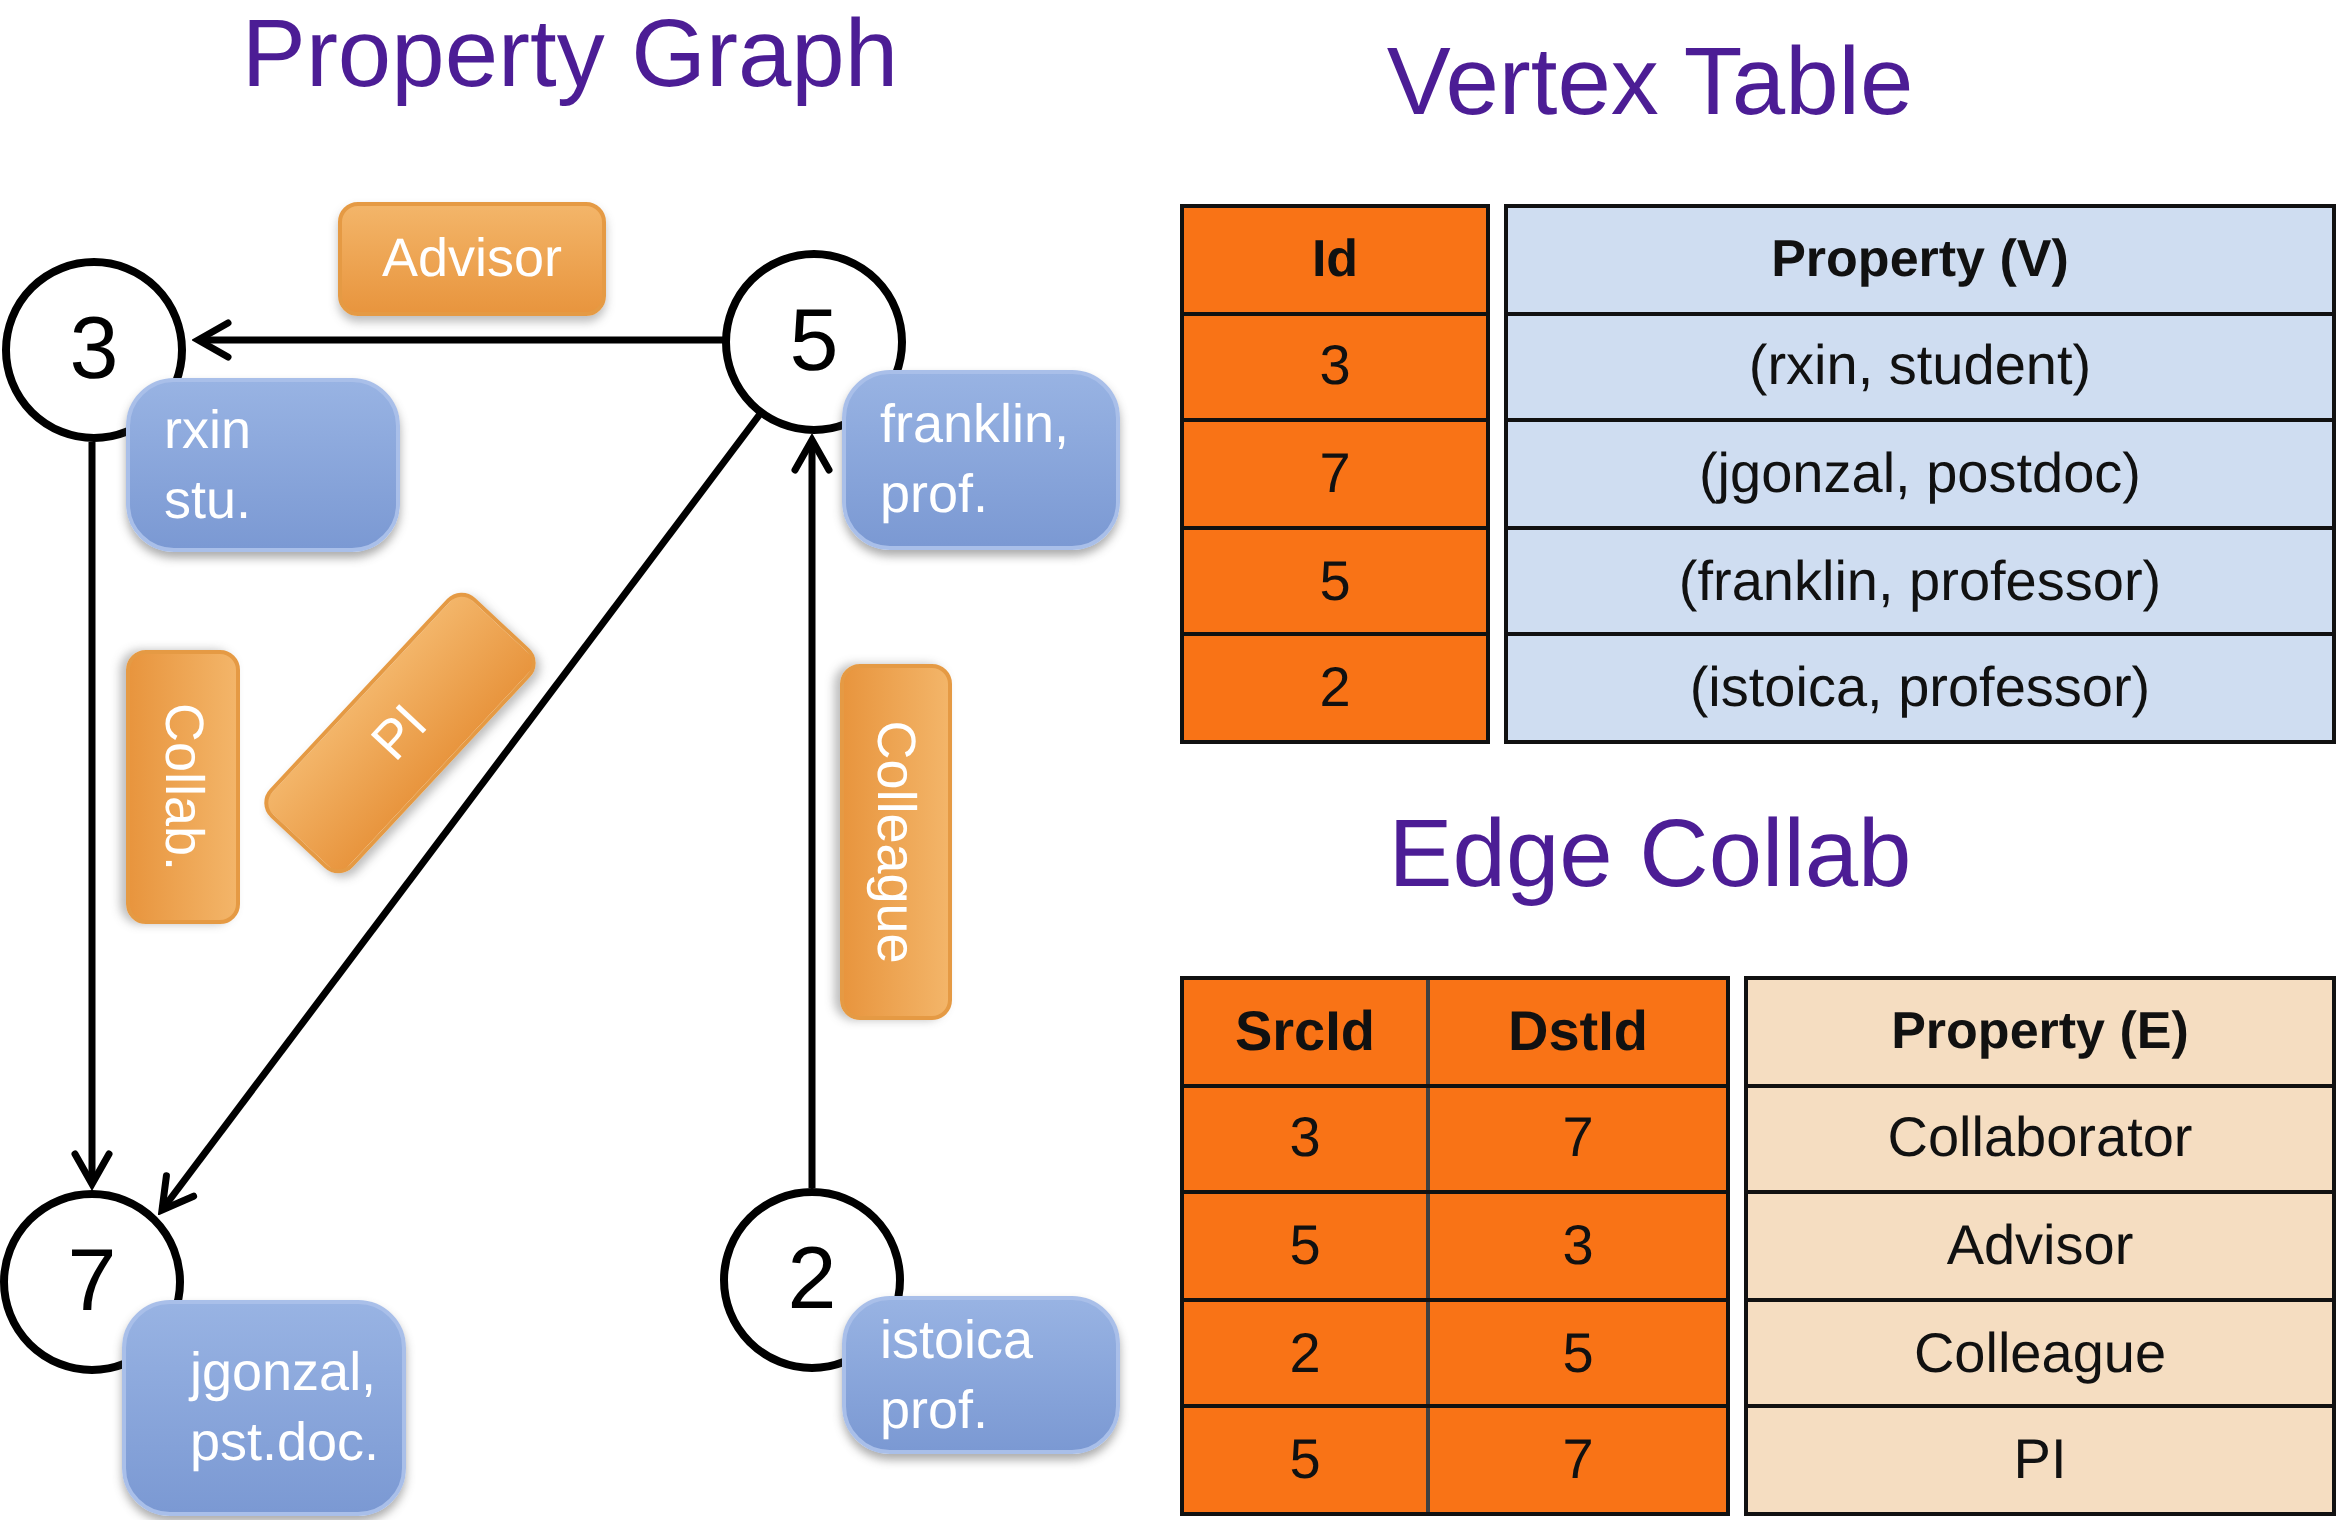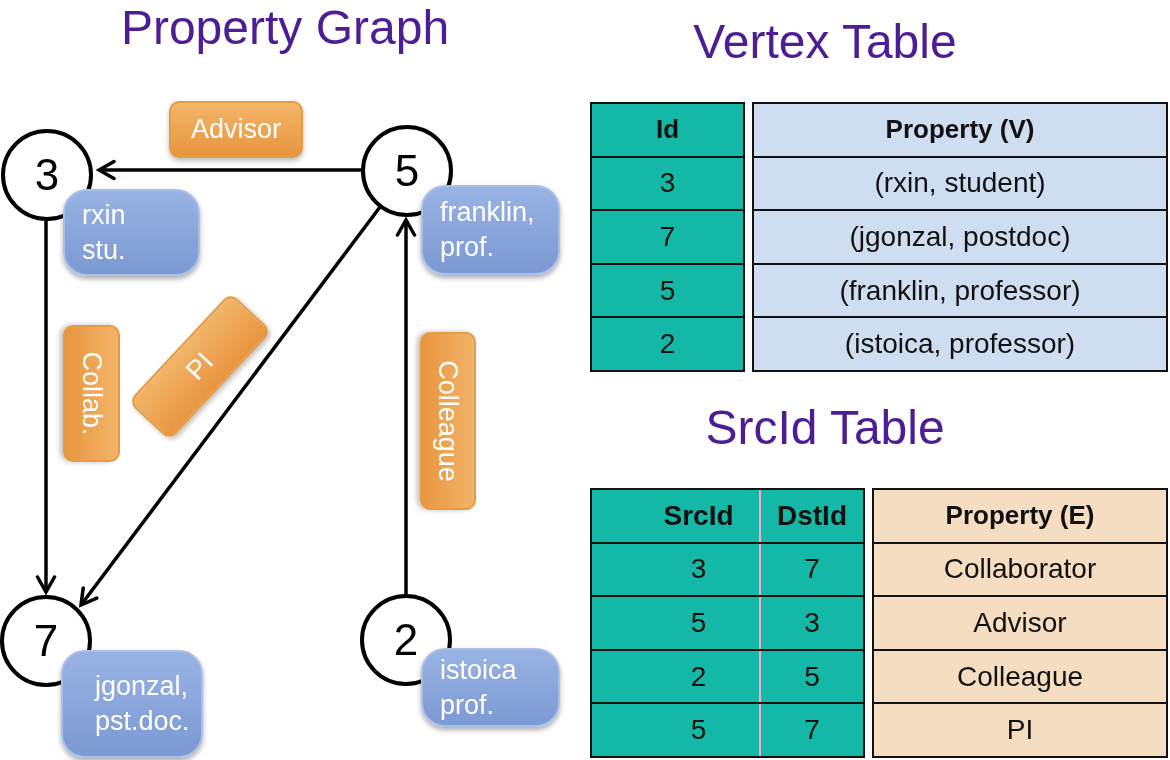--- a/index.html
+++ b/index.html
@@ -43,43 +43,43 @@
   #ebox-advisor{left:169px;top:101px;width:134px;height:57px;}
   #ebox-collab{left:23px;top:365px;width:137px;height:57px;transform:rotate(90deg);}
   #ebox-colleague{left:359px;top:393px;width:178px;height:56px;transform:rotate(90deg);}
   #ebox-pi{left:125px;top:338px;width:150px;height:57px;transform:rotate(-47deg);}
 
   
   .dtable{position:absolute;display:flex;gap:7px;z-index:2;}
   #vertex-table{left:590px;top:102px;}
   #edge-table{left:590px;top:488px;}
   .sub{box-sizing:border-box;border:2px solid #111;height:270px;
-       display:flex;flex-direction:column;background:#14b8a6;}
+       display:flex;flex-direction:column;background:#f97316;}
   .idcol{width:155px;}
   .srcdst{width:275px;}
   .prop-v{width:416px;background:#cfddf1;}
   .prop-e{width:296px;background:#f5ddc1;}
   .row{flex:1;border-top:2px solid #111;display:flex;align-items:center;
        justify-content:center;font-size:28px;}
   .row:first-child{border-top:none;}
   .row2{flex:1;border-top:2px solid #111;display:flex;align-items:stretch;}
   .row2:first-child{border-top:none;}
   .row2 .c{display:flex;align-items:center;justify-content:center;font-size:28px;}
-  .row2 .c1{width:123px;border-right:2px solid #f9a8d4;box-sizing:border-box;margin-left:46px;}
+  .row2 .c1{width:123px;border-right:2px solid #404040;box-sizing:border-box;}
   .row2 .c2{flex:1;}
   .head{font-weight:bold;font-size:26px;}
 </style>
 </head>
 <body>
 
 <div class="stage">
 
   <div class="title" id="t-graph">Property Graph</div>
   <div class="title" id="t-vertex">Vertex Table</div>
-  <div class="title" id="t-edge">SrcId Table</div>
+  <div class="title" id="t-edge">Edge Collab</div>
 
   <svg id="edges" width="1170" height="760" viewBox="0 0 1170 760">
     <defs>
       <marker id="arrowhead" markerUnits="userSpaceOnUse" markerWidth="21" markerHeight="22" viewBox="-18 -11 21 22" refX="0" refY="0" orient="auto">
         <path d="M -15 -8.5 L 0 0 L -15 8.5" fill="none" stroke="#000" stroke-width="3.5" stroke-linecap="round"></path>
       </marker>
     </defs>
     <line x1="362" y1="170" x2="99" y2="170" stroke="#000" stroke-width="3.5" marker-end="url(#arrowhead)"></line>
     <line x1="46" y1="221" x2="46" y2="592" stroke="#000" stroke-width="3.5" marker-end="url(#arrowhead)"></line>
     <line x1="380" y1="207" x2="81" y2="605" stroke="#000" stroke-width="3.5" marker-end="url(#arrowhead)"></line>

